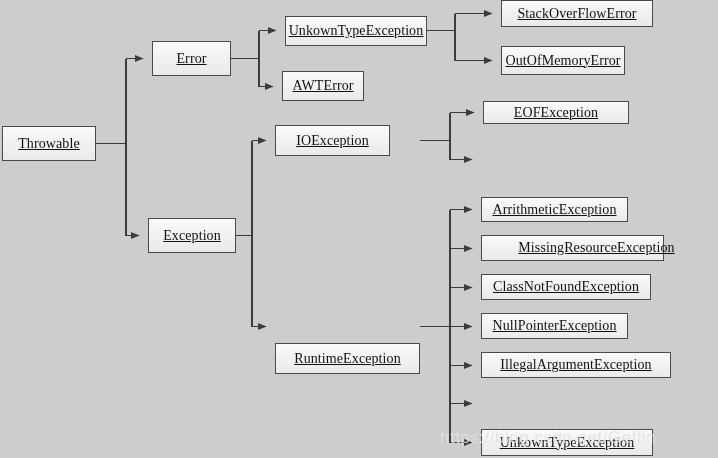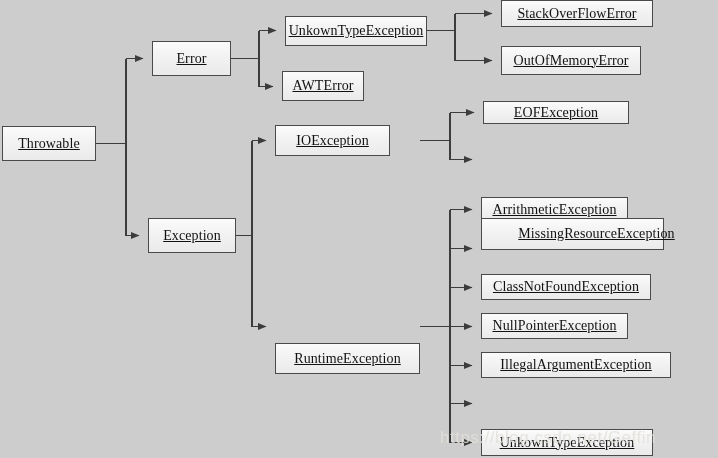--- a/index.html
+++ b/index.html
@@ -121,34 +121,34 @@
   </div>
 
   <div class="node" style="left:275px;top:311px;width:145px;height:31px;margin-top:32px;">
     <span>RuntimeException</span>
   </div>
 
   <div class="node" style="left:501px;top:0px;width:152px;height:27px;">
     <span>StackOverFlowError</span>
   </div>
 
-  <div class="node" style="left:501px;top:46px;width:140px;height:29px;">
+  <div class="node" style="left:501px;top:46px;width:124px;height:29px;">
     <span>OutOfMemoryError</span>
   </div>
 
   <div class="node" style="left:483px;top:101px;width:146px;height:23px;">
     <span>EOFException</span>
   </div>
 
 
   <div class="node" style="left:481px;top:197px;width:147px;height:25px;">
     <span>ArrithmeticException</span>
   </div>
 
-  <div class="node" style="left:481px;top:218px;width:183px;height:32px;padding-left:48px;">
+  <div class="node" style="left:481px;top:235px;width:183px;height:26px;padding-left:48px;">
     <span>MissingResourceException</span>
   </div>
 
   <div class="node" style="left:481px;top:274px;width:170px;height:26px;">
     <span>ClassNotFoundException</span>
   </div>
 
   <div class="node" style="left:481px;top:313px;width:147px;height:26px;">
     <span>NullPointerException</span>
   </div>

